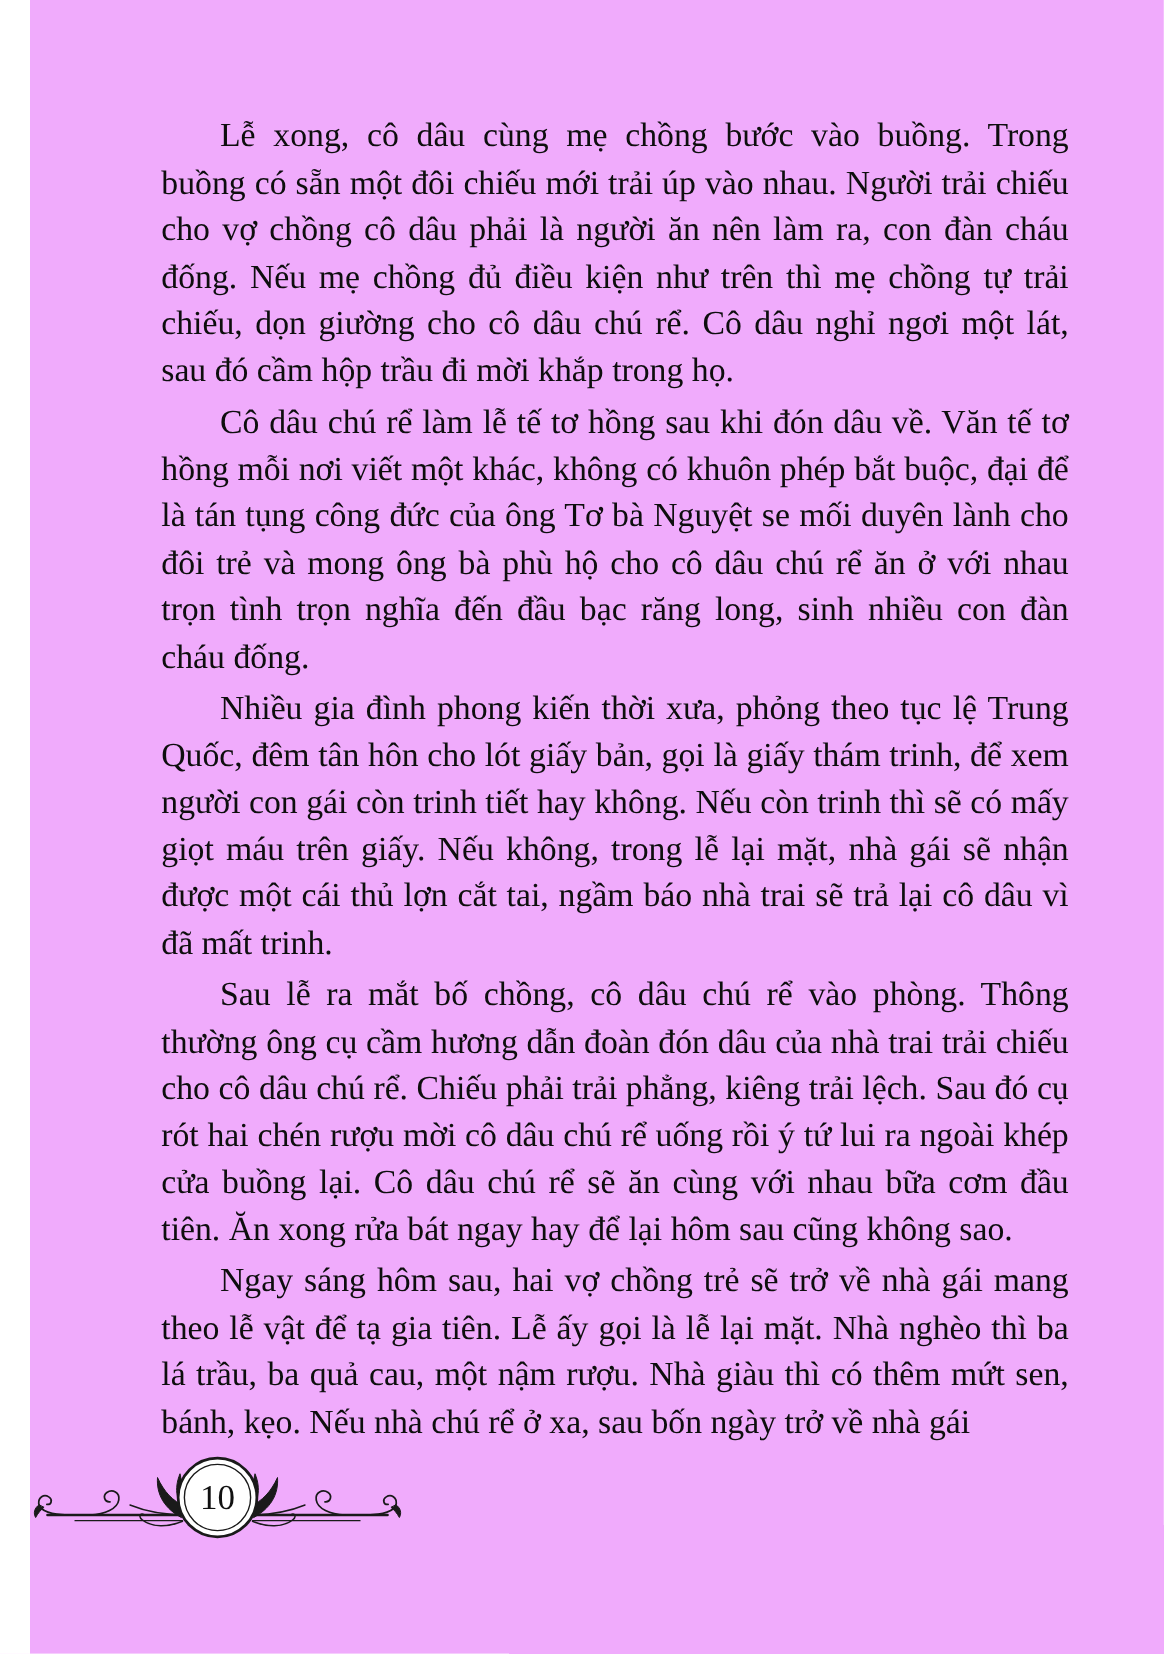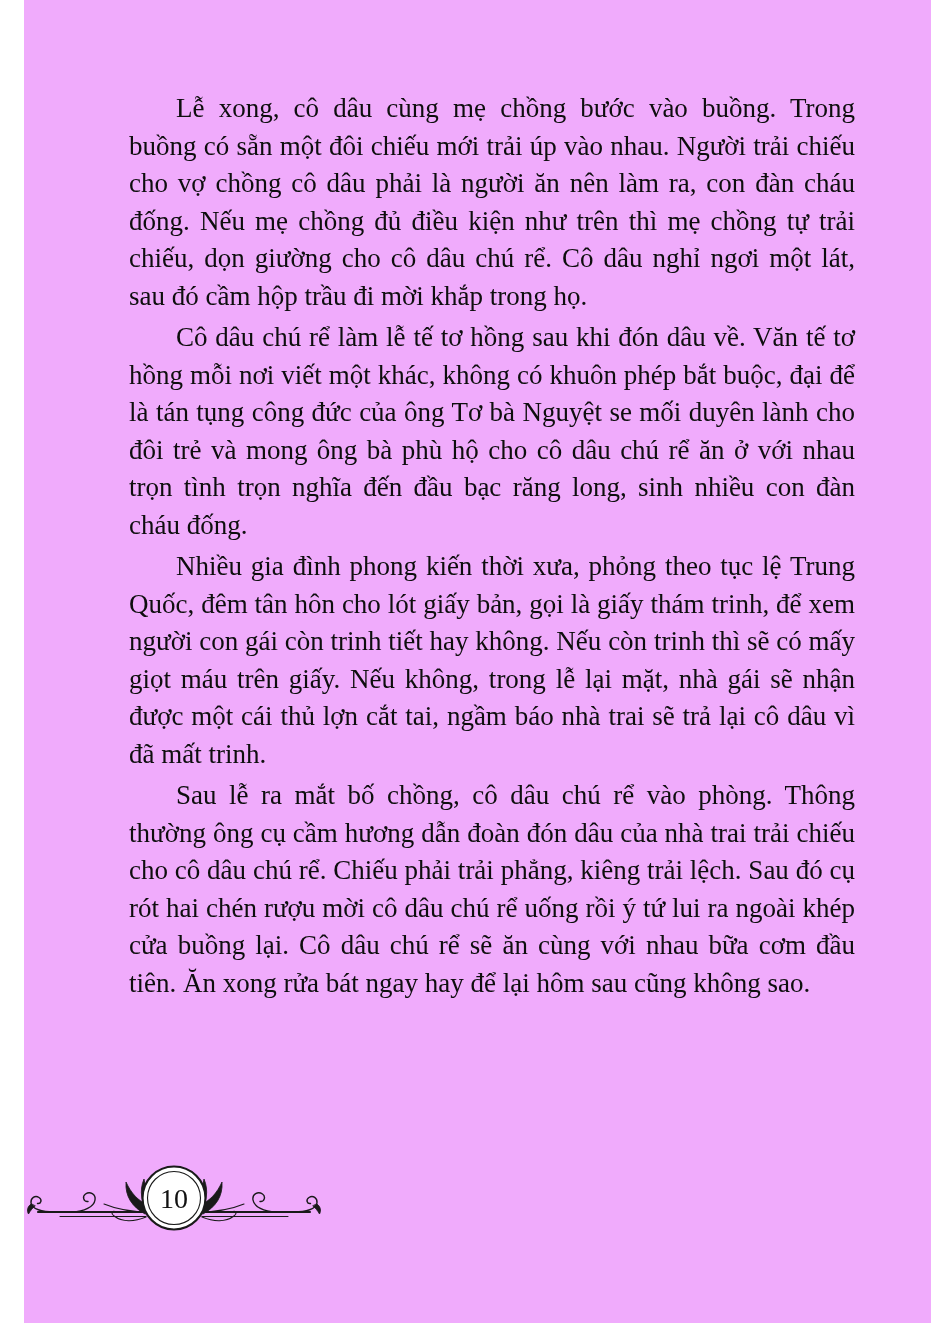--- a/index.html
+++ b/index.html
@@ -48,20 +48,21 @@
 </head>
 <body>
 
 <div class="page">
 
   <div class="content">
     <p>Lễ xong, cô dâu cùng mẹ chồng bước vào buồng. Trong buồng có sẵn một đôi chiếu mới trải úp vào nhau. Người trải chiếu cho vợ chồng cô dâu phải là người ăn nên làm ra, con đàn cháu đống. Nếu mẹ chồng đủ điều kiện như trên thì mẹ chồng tự trải chiếu, dọn giường cho cô dâu chú rể. Cô dâu nghỉ ngơi một lát, sau đó cầm hộp trầu đi mời khắp trong họ.</p>
     <p>Cô dâu chú rể làm lễ tế tơ hồng sau khi đón dâu về. Văn tế tơ hồng mỗi nơi viết một khác, không có khuôn phép bắt buộc, đại để là tán tụng công đức của ông Tơ bà Nguyệt se mối duyên lành cho đôi trẻ và mong ông bà phù hộ cho cô dâu chú rể ăn ở với nhau trọn tình trọn nghĩa đến đầu bạc răng long, sinh nhiều con đàn cháu đống.</p>
     <p>Nhiều gia đình phong kiến thời xưa, phỏng theo tục lệ Trung Quốc, đêm tân hôn cho lót giấy bản, gọi là giấy thám trinh, để xem người con gái còn trinh tiết hay không. Nếu còn trinh thì sẽ có mấy giọt máu trên giấy. Nếu không, trong lễ lại mặt, nhà gái sẽ nhận được một cái thủ lợn cắt tai, ngầm báo nhà trai sẽ trả lại cô dâu vì đã mất trinh.</p>
     <p>Sau lễ ra mắt bố chồng, cô dâu chú rể vào phòng. Thông thường ông cụ cầm hương dẫn đoàn đón dâu của nhà trai trải chiếu cho cô dâu chú rể. Chiếu phải trải phẳng, kiêng trải lệch. Sau đó cụ rót hai chén rượu mời cô dâu chú rể uống rồi ý tứ lui ra ngoài khép cửa buồng lại. Cô dâu chú rể sẽ ăn cùng với nhau bữa cơm đầu tiên. Ăn xong rửa bát ngay hay để lại hôm sau cũng không sao.</p>
+    <p>Ngay sáng hôm sau, hai vợ chồng trẻ sẽ trở về nhà gái mang theo lễ vật để tạ gia tiên. Lễ ấy gọi là lễ lại mặt. Nhà nghèo thì ba lá trầu, ba quả cau, một nậm rượu. Nhà giàu thì có thêm mứt sen, bánh, kẹo. Nếu nhà chú rể ở xa, sau bốn ngày trở về nhà gái</p>
   </div>
 
   <div class="footer-ornament">
     <svg width="300" height="82" viewBox="0 0 300 82" xmlns="http://www.w3.org/2000/svg">
 
       <g id="orn-left" stroke="#1a1a1a" fill="none" stroke-linecap="round">
 
         <path d="M 14 52 L 126 52" stroke-width="2.1"></path>
         <path d="M 36 56.5 L 122 56.5" stroke-width="1"></path>
 

